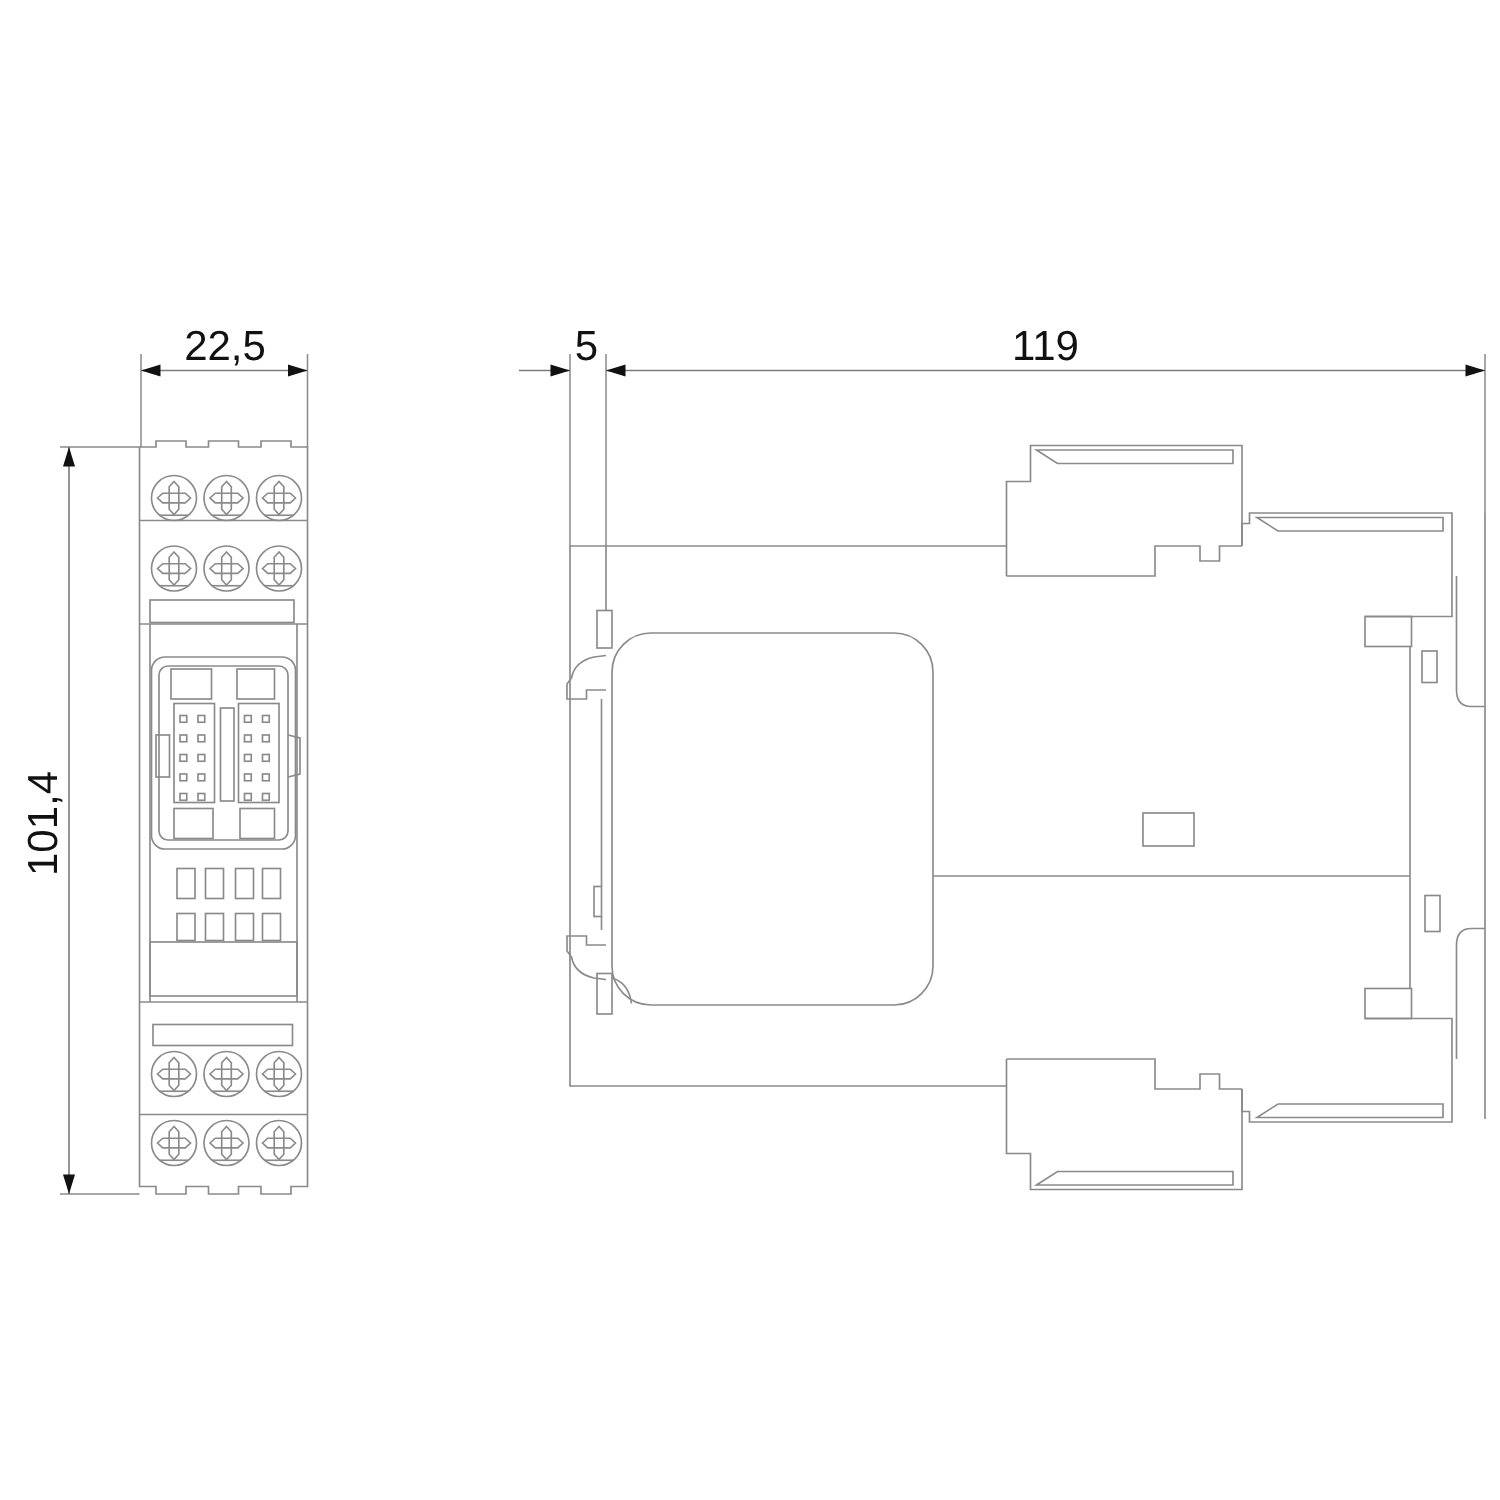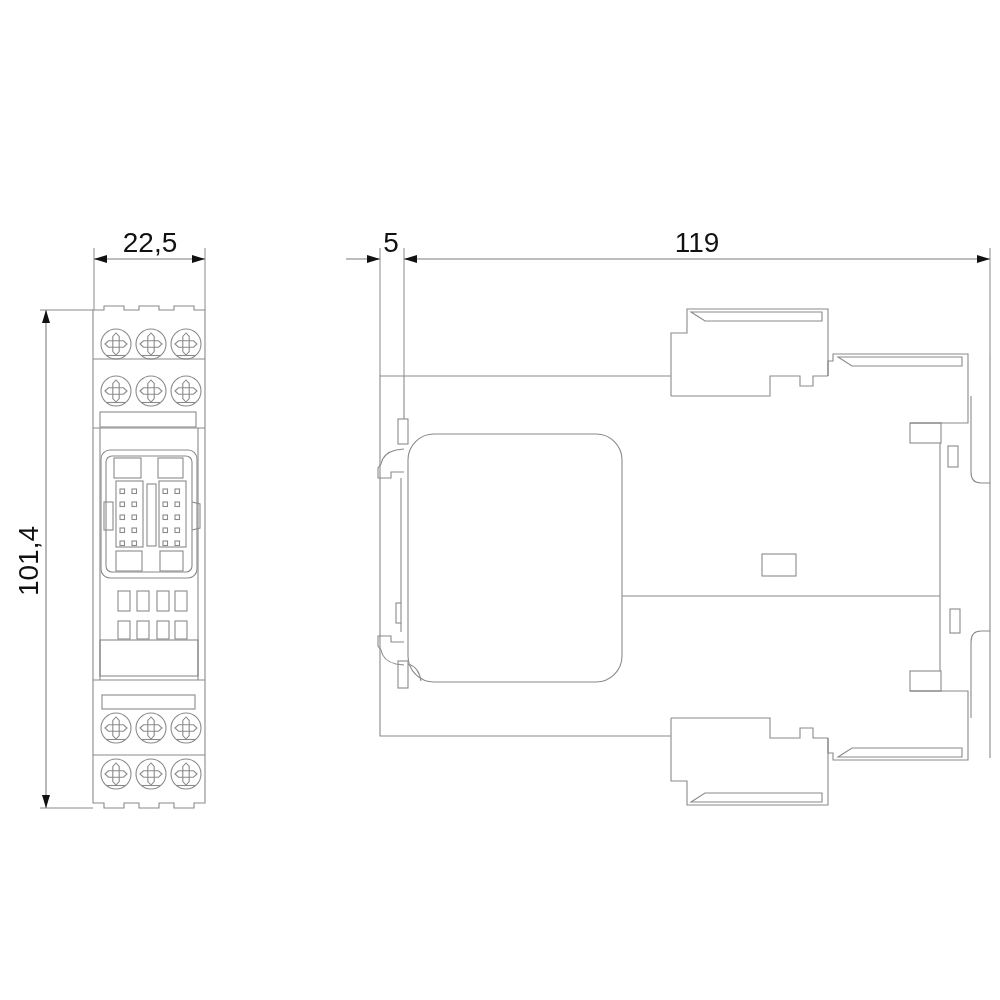--- a/index.html
+++ b/index.html
@@ -1,17 +1,17 @@
 <!DOCTYPE html>
 <html><head>
 <meta charset="utf-8">
 <style>
   html,body{margin:0;padding:0;background:#ffffff;}
   body{width:1000px;height:1000px;position:relative;font-family:"Liberation Sans",sans-serif;}
-  #stage{position:absolute;left:0;top:16px;width:1000px;height:720px;}
+  #stage{position:absolute;left:0;top:4px;width:1000px;height:720px;}
   svg{display:block;}
   .part{fill:none;stroke:#8a8a8a;stroke-width:1.1;stroke-linejoin:miter;stroke-linecap:butt;}
   .ext{fill:none;stroke:#8a8a8a;stroke-width:1;}
   .dimline{fill:none;stroke:#7d7d7d;stroke-width:1.1;}
   .arrow{fill:#111111;stroke:none;}
   .dimtext{fill:#111111;font-family:"Liberation Sans",sans-serif;font-size:28px;font-weight:400;}
 </style>
 </head>
 <body>
 

